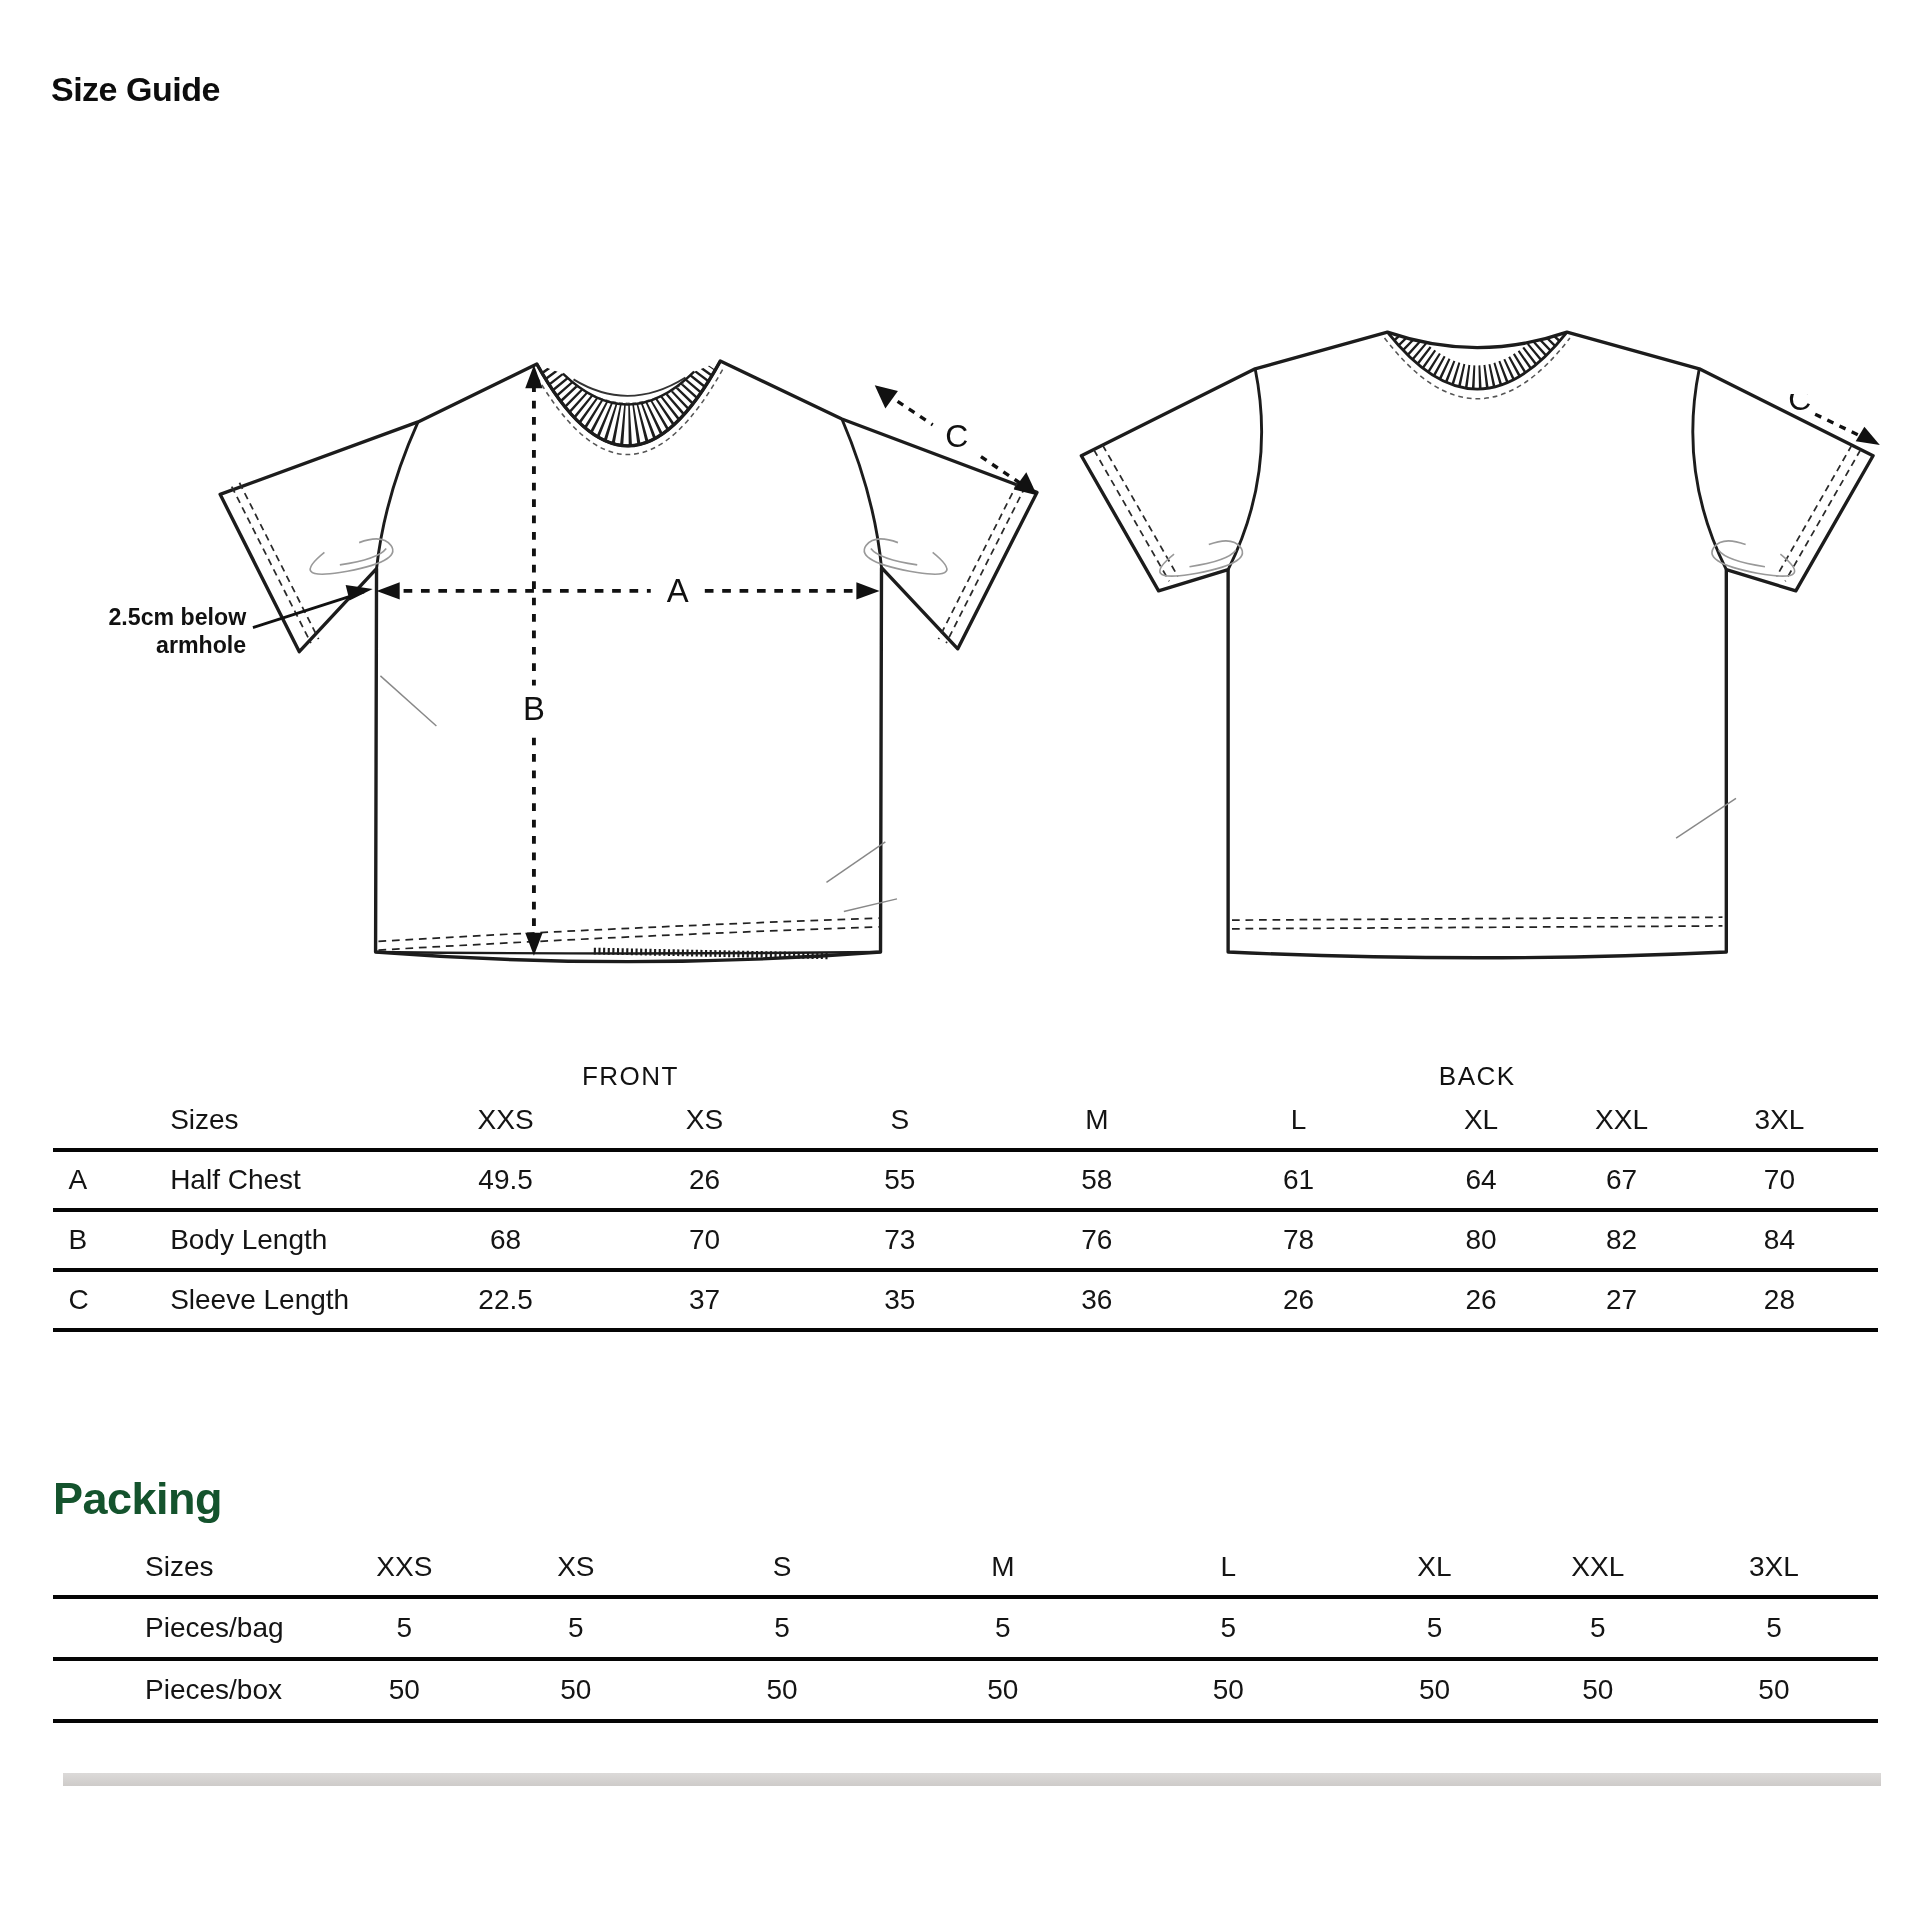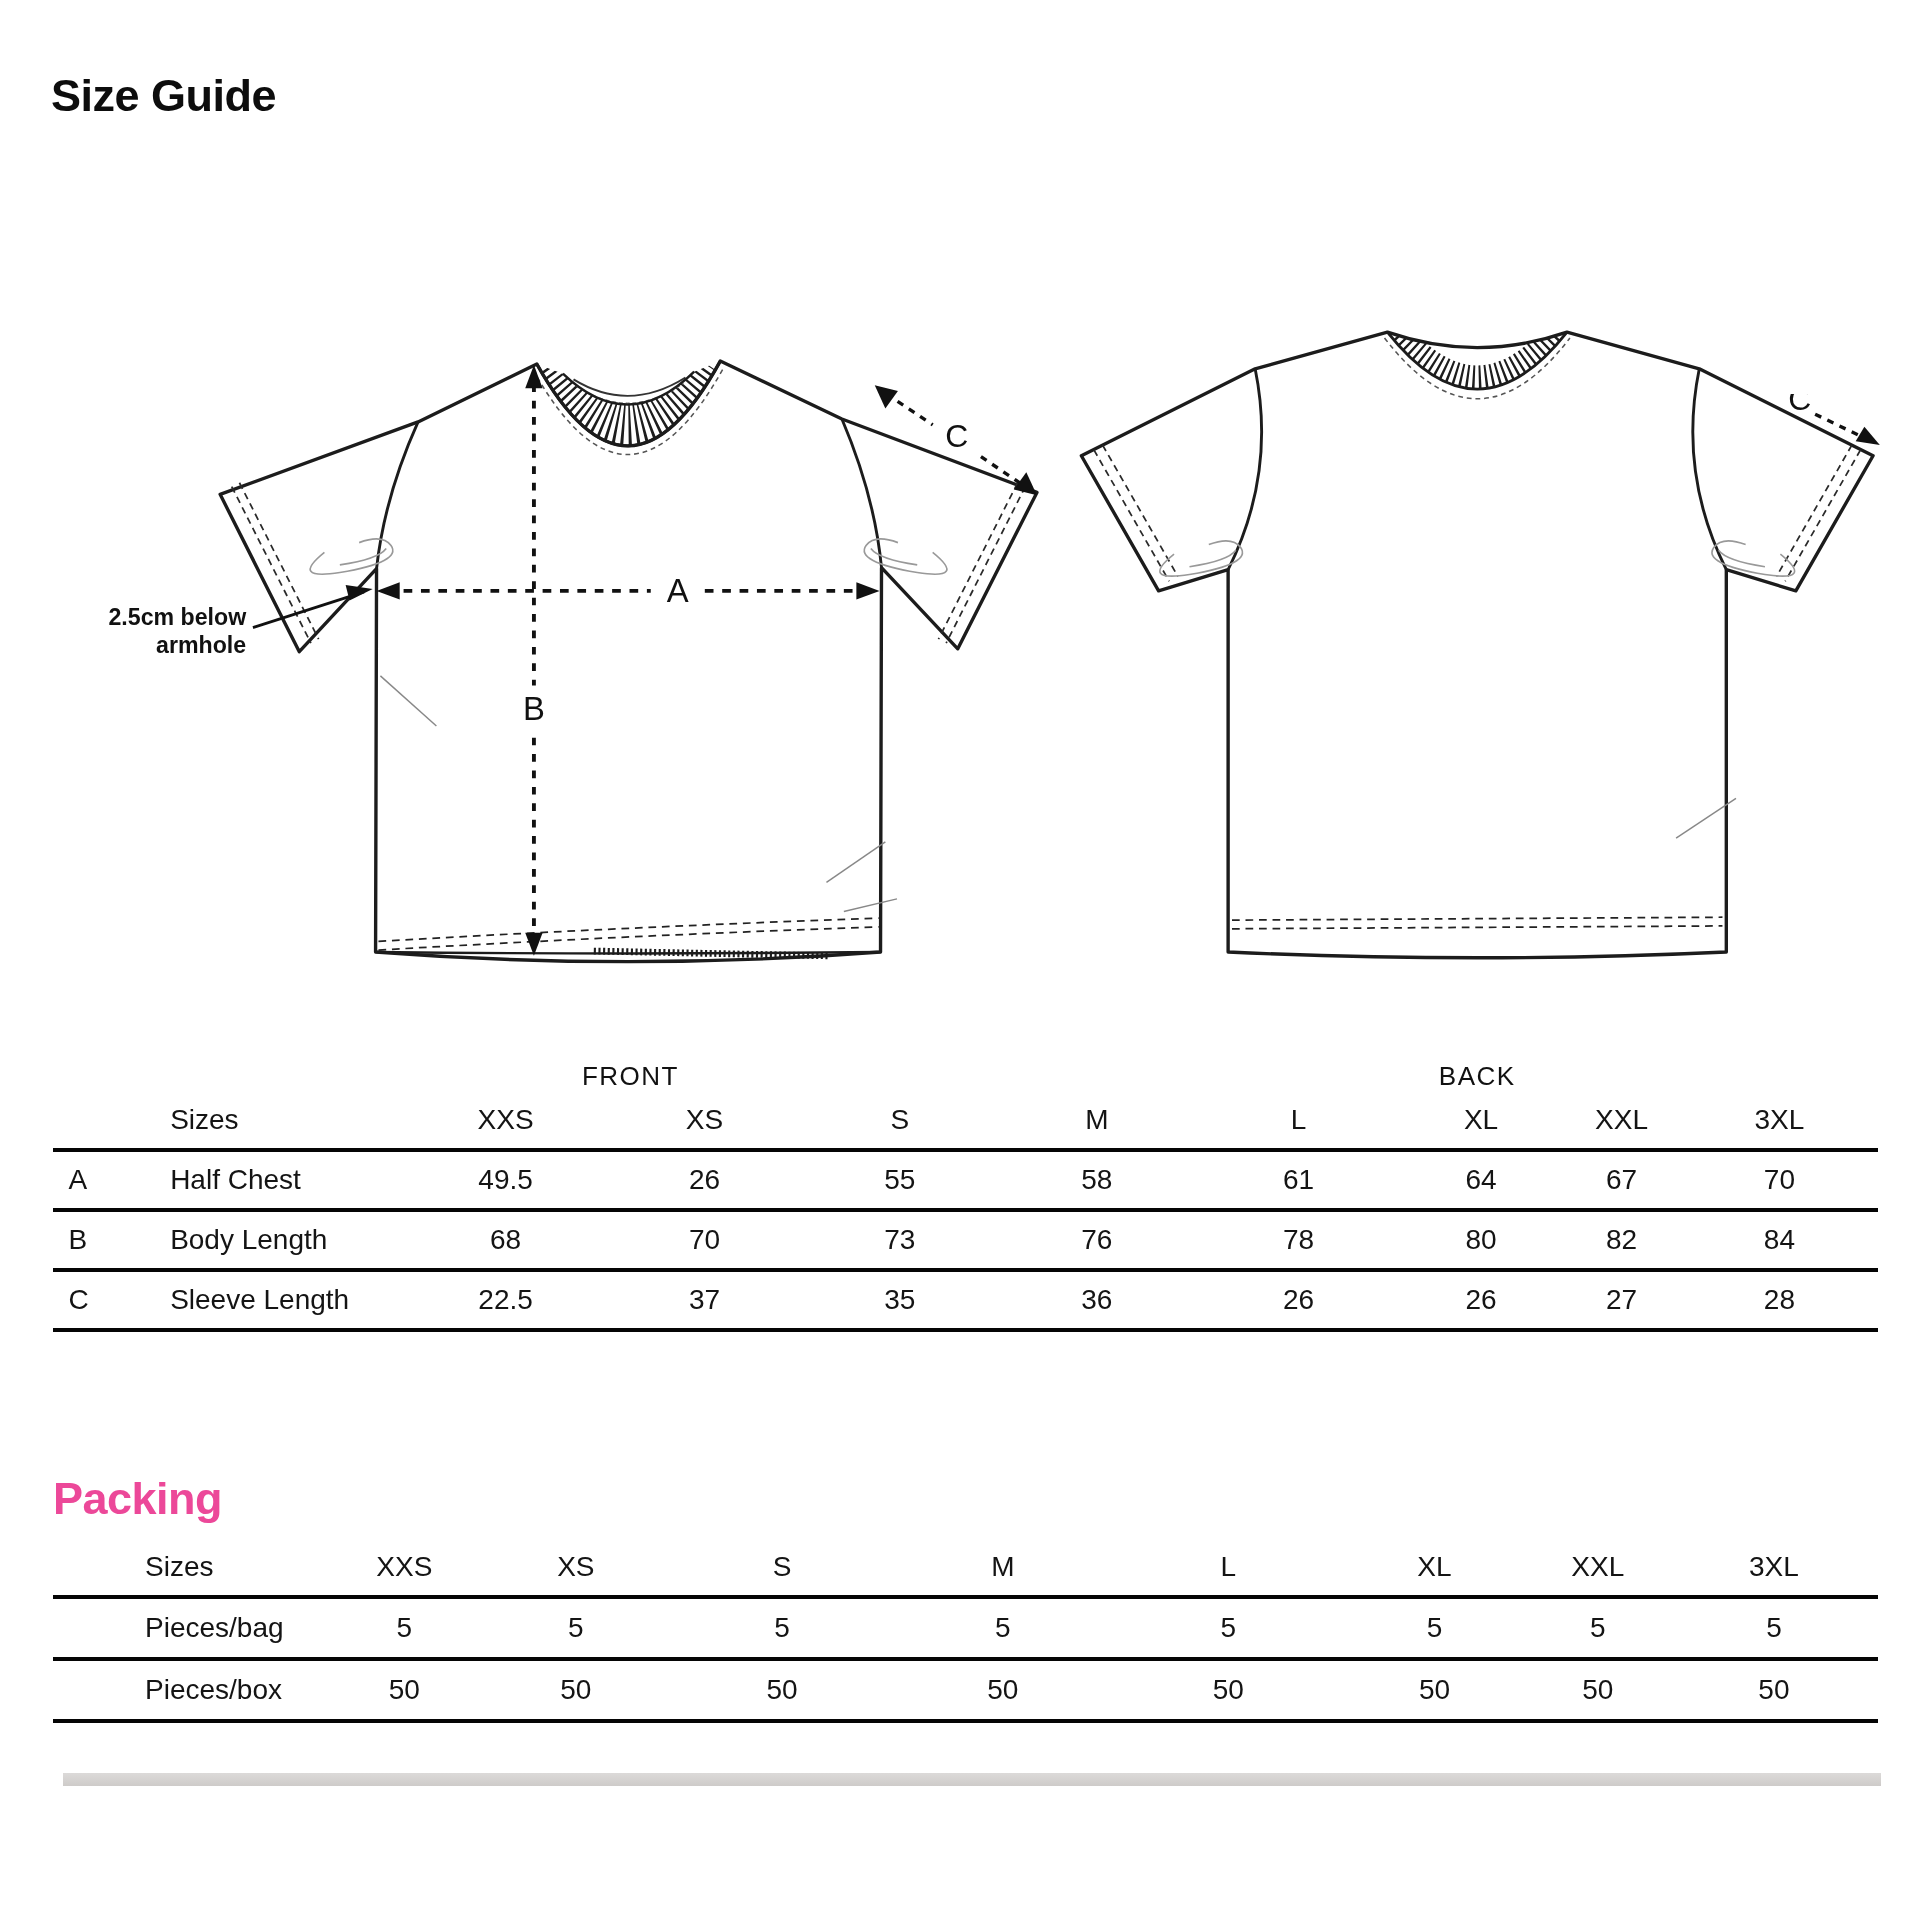--- a/index.html
+++ b/index.html
@@ -1,20 +1,20 @@
 <!DOCTYPE html>
 <html><head>
 <meta charset="utf-8">
 <style>
   html,body{margin:0;padding:0;background:#ffffff;}
   body{font-family:"Liberation Sans","DejaVu Sans",sans-serif;color:#121212;}
   .page{position:relative;width:1931px;height:1931px;background:#fff;overflow:hidden;}
 
-  .title{position:absolute;left:51px;top:70px;font-size:45px;font-weight:700;letter-spacing:-0.5px;color:#0d0d0d;margin:0;}
-  .packing-title{position:absolute;left:53px;top:1473px;font-size:45px;font-weight:700;letter-spacing:-0.5px;color:#ec4899;margin:0;}
+  .title{position:absolute;left:51px;top:70px;font-size:34px;font-weight:700;letter-spacing:-0.5px;color:#0d0d0d;margin:0;}
+  .packing-title{position:absolute;left:53px;top:1473px;font-size:45px;font-weight:700;letter-spacing:-0.5px;color:#14532d;margin:0;}
 
   svg.diagram{position:absolute;left:0;top:0;width:1931px;height:1931px;}
   svg .shirt-line{stroke:#1c1c1c;fill:none;}
   svg text{font-family:"Liberation Sans","DejaVu Sans",sans-serif;fill:#111;}
 
   table{position:absolute;border-collapse:collapse;table-layout:fixed;width:1825px;left:53px;
         font-size:28px;color:#141414;}
   th{font-weight:400;}
   th,td{text-align:center;vertical-align:middle;white-space:nowrap;overflow:hidden;}
   .size-table{top:1091px;}

